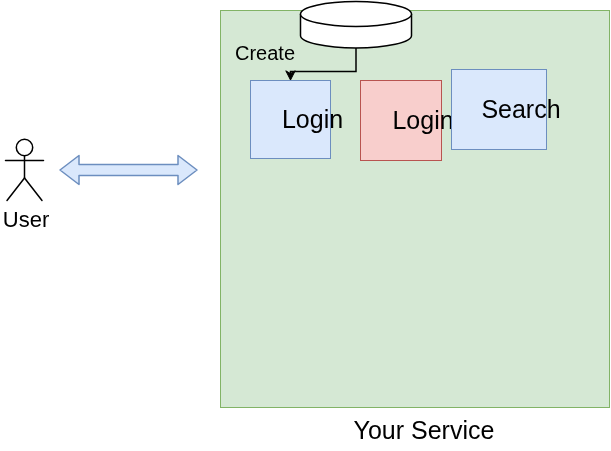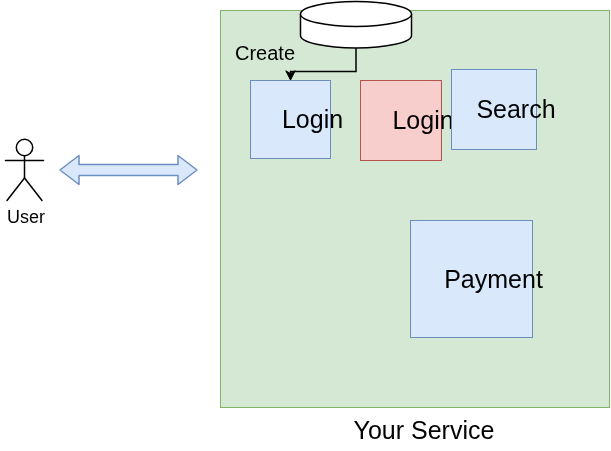--- a/index.html
+++ b/index.html
@@ -14,25 +14,25 @@
     box-sizing:border-box;
   }
   .node{
     display:flex;align-items:center;justify-content:center;
     box-sizing:border-box;font-size:25px;line-height:1;text-align:center;padding-left:44px;
   }
   .node-blue{background:var(--node-blue-fill);border:1.5px solid var(--node-blue-stroke);}
   .node-red{background:var(--node-red-fill);border:1.5px solid var(--node-red-stroke);}
   #node-login-blue{left:250px;top:80px;width:81px;height:79px;}
   #node-login-red{left:360px;top:80px;width:82px;height:81px;}
-  #node-search{left:451px;top:69px;width:86px;height:81px;justify-content:center;}
+  #node-search{left:451px;top:69px;width:96px;height:81px;justify-content:center;}
   #node-file{left:261px;top:249px;width:82px;height:81px;}
   #node-payment{left:410px;top:220px;width:123px;height:118px;}
   #connector-label{left:235px;top:43px;font-size:20px;line-height:1;}
-  #actor-label{left:0px;top:208px;width:52px;text-align:center;font-size:18px;line-height:1.1;}
+  #actor-label{left:0px;top:208px;width:52px;text-align:center;font-size:22px;line-height:1.1;}
   #container-label{left:229px;top:417px;width:390px;text-align:center;font-size:25px;line-height:1.1;}
   #overlay{left:0;top:0;width:611px;height:451px;pointer-events:none;}
 </style>
 </head>
 <body>
 
 <div id="canvas">
 
   <div id="service-container" class="abs"></div>
 
@@ -42,23 +42,20 @@
 
   <div id="node-login-red" class="abs node node-red">
     <span>Login</span>
   </div>
 
   <div id="node-search" class="abs node node-blue">
     <span>Search</span>
   </div>
 
 
-  <div id="node-payment" class="abs node node-blue">
-    <span>Payment</span>
-  </div>
 
   <div id="connector-label" class="abs">Create</div>
 
   <div id="actor-label" class="abs">User</div>
 
   <div id="container-label" class="abs">Your Service</div>
 
   <svg id="overlay" class="abs" viewBox="0 0 611 451">
 
     <g>

